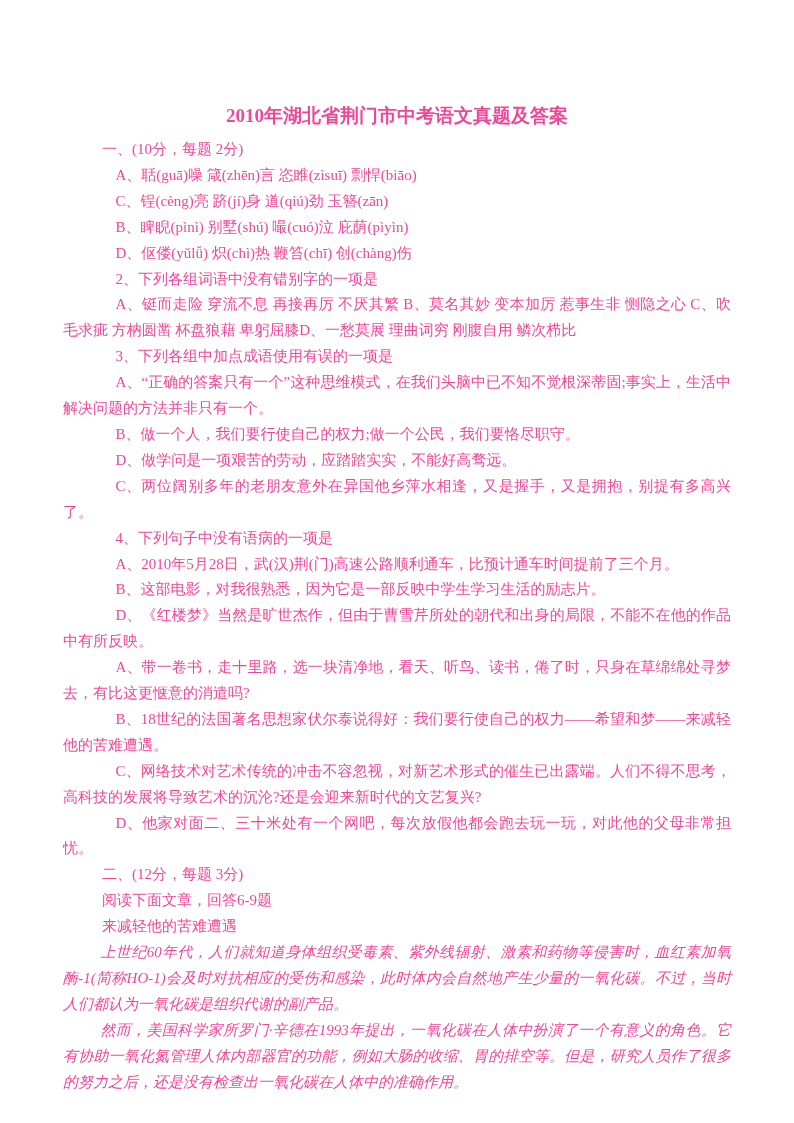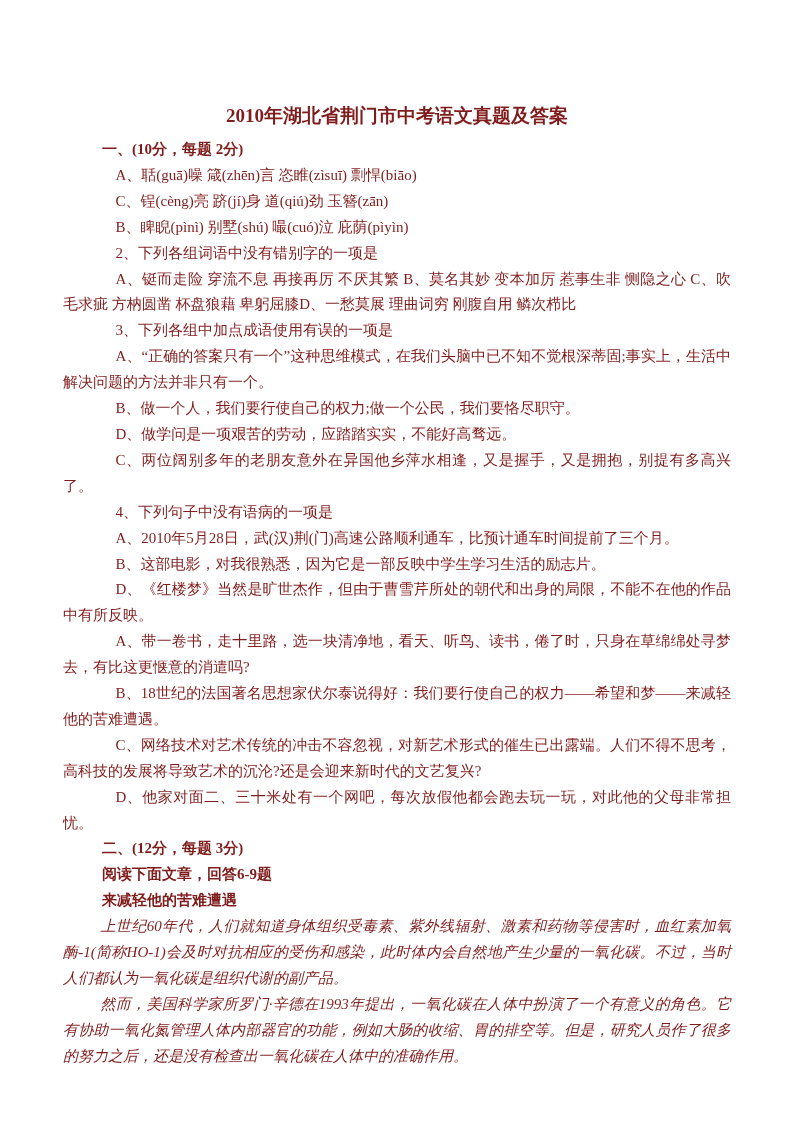--- a/index.html
+++ b/index.html
@@ -7,21 +7,21 @@
     padding: 0;
     background: #ffffff;
   }
   .page {
     position: relative;
     width: 794px;
     height: 1123px;
     background: #ffffff;
     overflow: hidden;
     font-family: "Liberation Serif", "DejaVu Serif", serif;
-    color: #7f1d1d;
+    color: #ec4899;
   }
   .doc-title {
     position: absolute;
     top: 103px;
     left: 0;
     width: 100%;
     text-align: center;
     font-size: 19px;
     font-weight: bold;
     line-height: 26px;
@@ -33,34 +33,35 @@
     left: 63px;
     width: 668px;
     font-size: 15px;
     line-height: 25.9px;
     text-align: justify;
   }
   .doc-body p.par {
     margin: 0;
     padding: 0;
   }
-  .doc-body p.section { text-indent: 2.6em; font-weight: bold; }
+  .doc-body p.section { text-indent: 2.6em; }
   .doc-body p.item    { text-indent: 3.5em; }
   .doc-body p.para    { text-indent: 2.5em; font-style: italic; }
 </style>
 </head>
 <body>
 
 <div class="page">
   <div class="doc-title">2010年湖北省荆门市中考语文真题及答案</div>
   <div class="doc-body">
       <p class="par section">一、(10分，每题 2分)</p>
       <p class="par item">A、聒(guā)噪 箴(zhēn)言 恣睢(zìsuī) 剽悍(biāo)</p>
       <p class="par item">C、锃(cèng)亮 跻(jí)身 道(qiú)劲 玉簪(zān)</p>
       <p class="par item">B、睥睨(pìnì) 别墅(shú) 嘬(cuó)泣 庇荫(pìyìn)</p>
+      <p class="par item">D、伛偻(yǔlǚ) 炽(chì)热 鞭笞(chī) 创(chàng)伤</p>
       <p class="par item">2、下列各组词语中没有错别字的一项是</p>
       <p class="par item">A、铤而走险 穿流不息 再接再厉 不厌其繁 B、莫名其妙 变本加厉 惹事生非 恻隐之心 C、吹毛求疵 方枘圆凿 杯盘狼藉 卑躬屈膝D、一愁莫展 理曲词穷 刚腹自用 鳞次栉比</p>
       <p class="par item">3、下列各组中加点成语使用有误的一项是</p>
       <p class="par item">A、“正确的答案只有一个”这种思维模式，在我们头脑中已不知不觉根深蒂固;事实上，生活中解决问题的方法并非只有一个。</p>
       <p class="par item">B、做一个人，我们要行使自己的权力;做一个公民，我们要恪尽职守。</p>
       <p class="par item">D、做学问是一项艰苦的劳动，应踏踏实实，不能好高骛远。</p>
       <p class="par item">C、两位阔别多年的老朋友意外在异国他乡萍水相逢，又是握手，又是拥抱，别提有多高兴了。</p>
       <p class="par item">4、下列句子中没有语病的一项是</p>
       <p class="par item">A、2010年5月28日，武(汉)荆(门)高速公路顺利通车，比预计通车时间提前了三个月。</p>
       <p class="par item">B、这部电影，对我很熟悉，因为它是一部反映中学生学习生活的励志片。</p>

